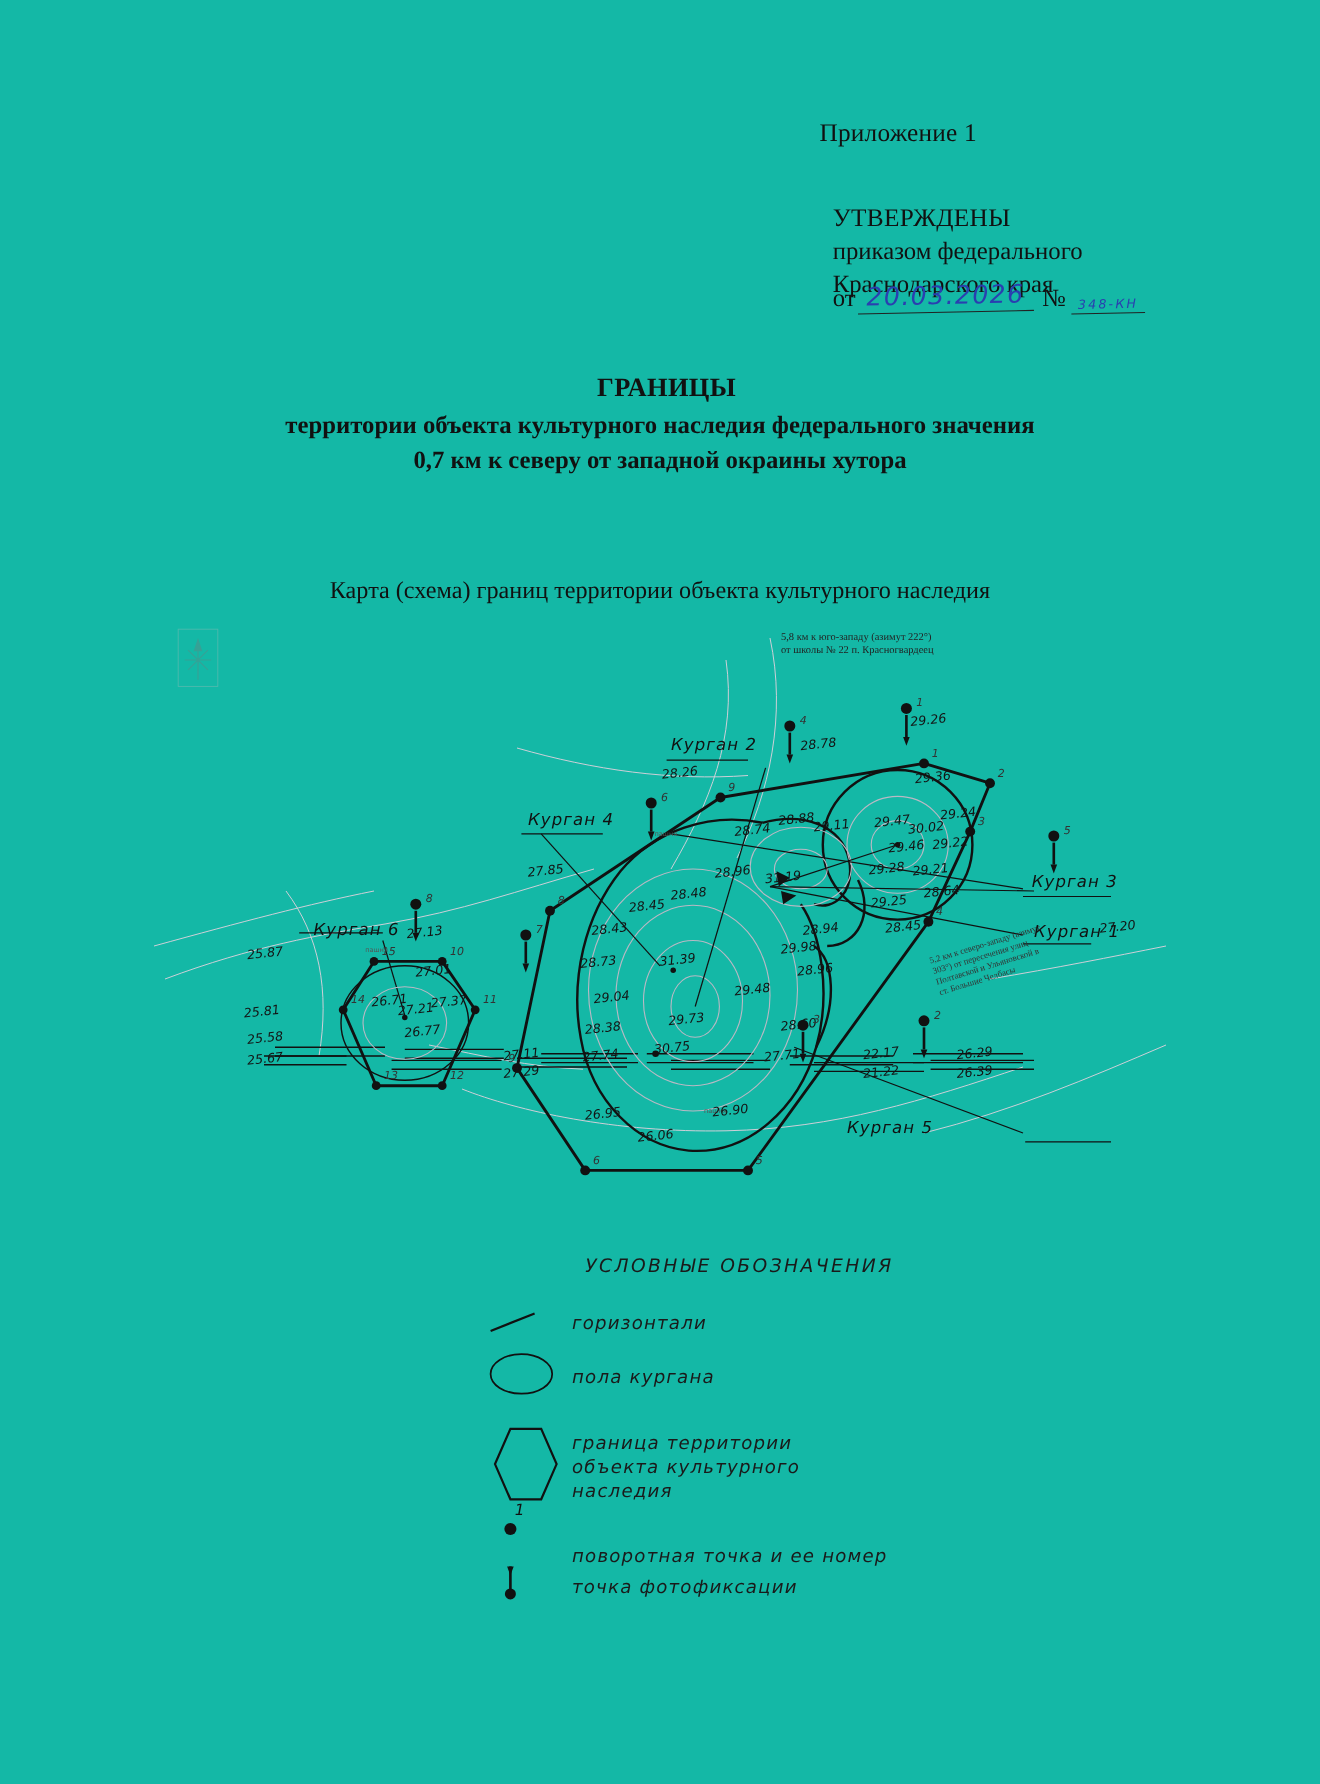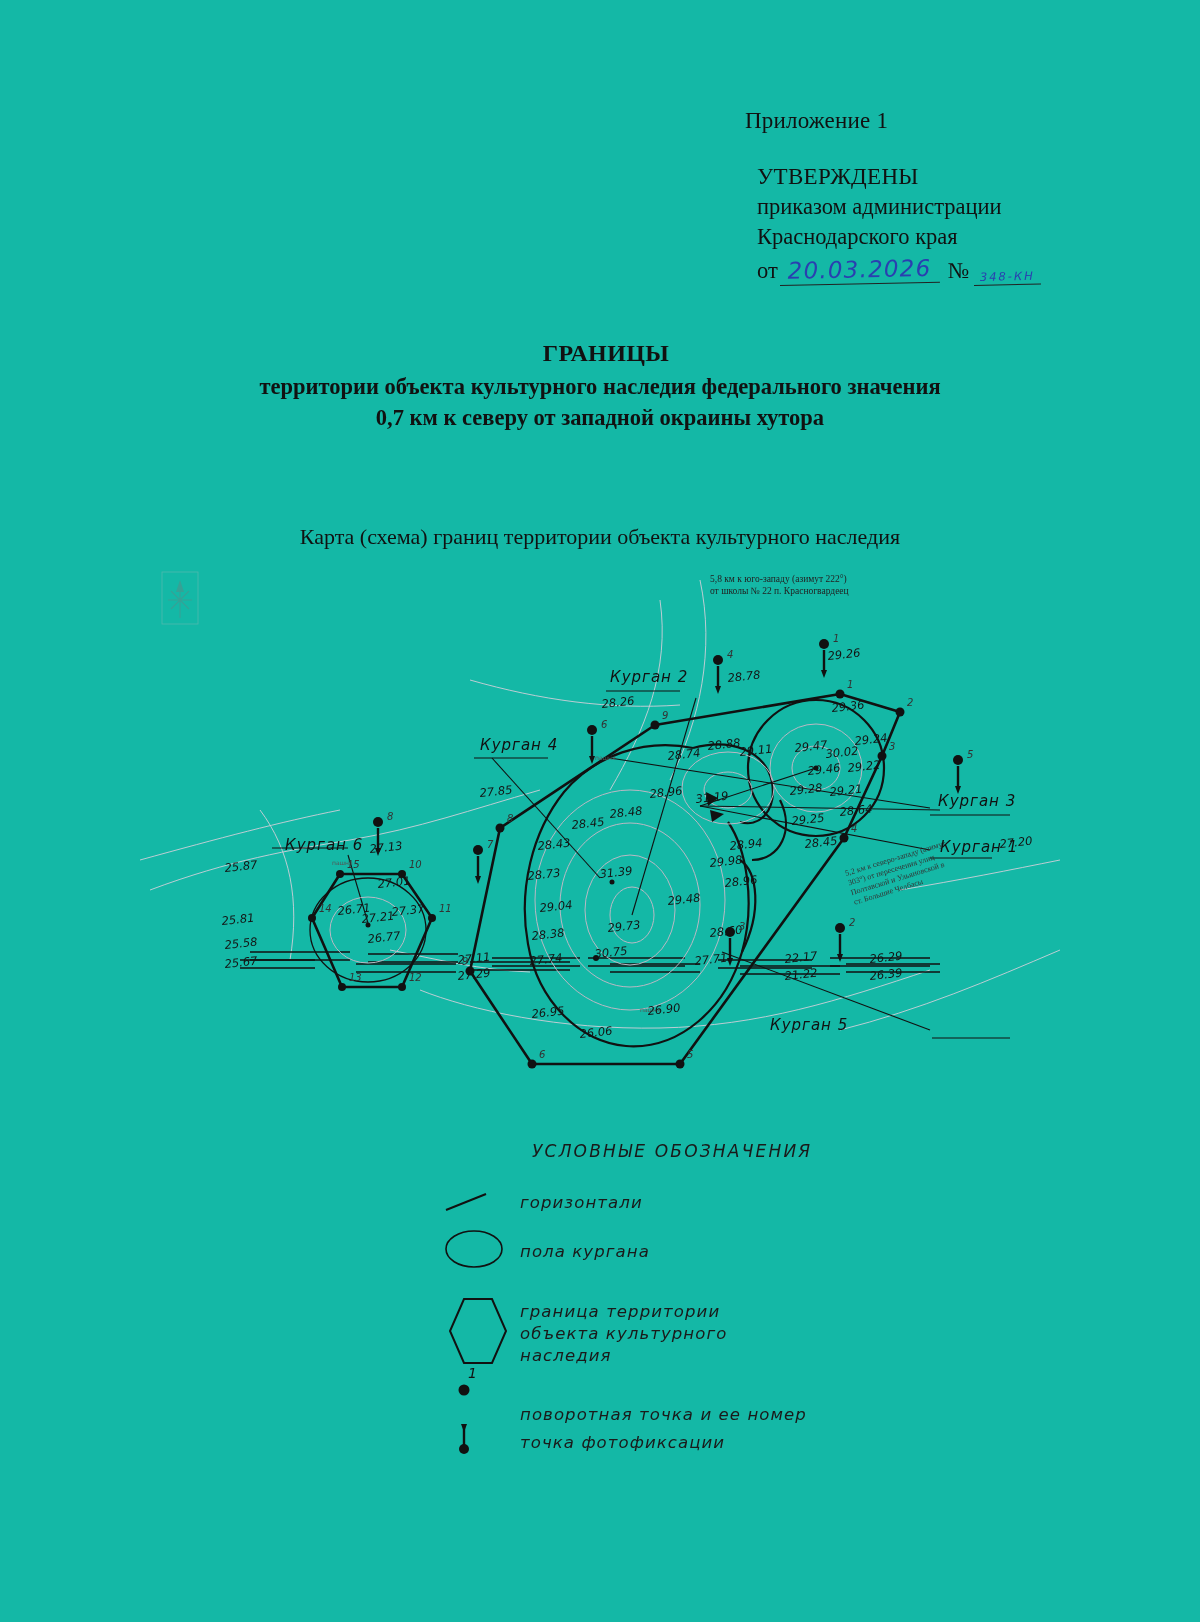--- a/index.html
+++ b/index.html
@@ -27,21 +27,21 @@
     font-size: 23px;
     letter-spacing: .2px;
   }
   .approve-block {
     position: absolute;
     left: 757px;
     top: 162px;
     font-size: 22.5px;
     line-height: 30px;
   }
-  .approve-title { font-size: 23px; letter-spacing: .3px; }
+  .approve-title { font-size: 23px; letter-spacing: .3px; margin-top: 21px; }
   .order-line {
     position: absolute;
     left: 757px;
     top: 258px;
     font-size: 22.5px;
     display: flex;
     align-items: flex-end;
     gap: 2px;
     white-space: nowrap;
   }
@@ -137,21 +137,21 @@
 </style>
 </head>
 <body>
 
 <div id="page">
 
   <div class="hdr-appendix">Приложение 1</div>
 
   <div class="approve-block">
     <div class="approve-title">УТВЕРЖДЕНЫ</div>
-    <div>приказом администрации</div>
+    <div>приказом федерального</div>
     <div>Краснодарского края</div>
   </div>
 
   <div class="order-line">
     <span class="ol-label">от</span>
     <span class="hand">20.03.2026</span>
     <span class="ol-no">№</span>
     <span class="hand num">348-КН</span>
   </div>
 

